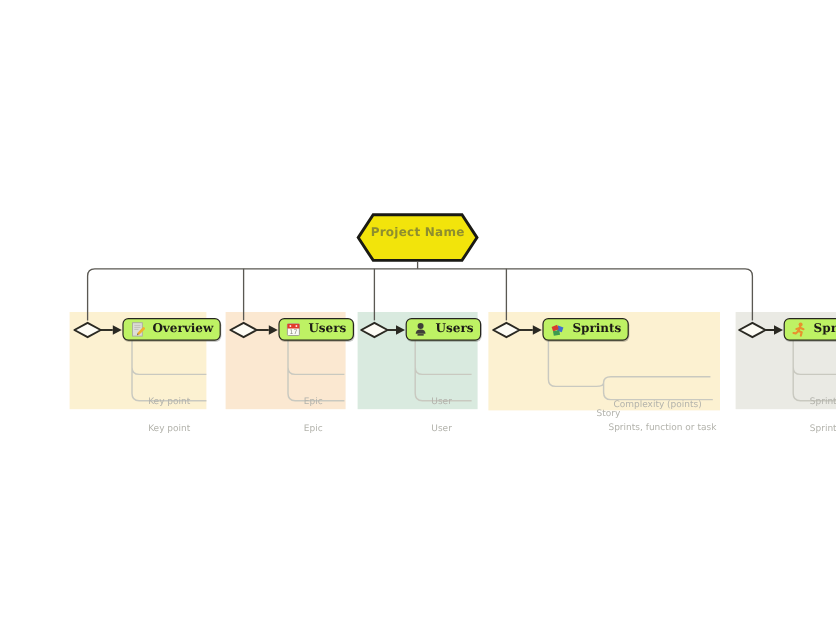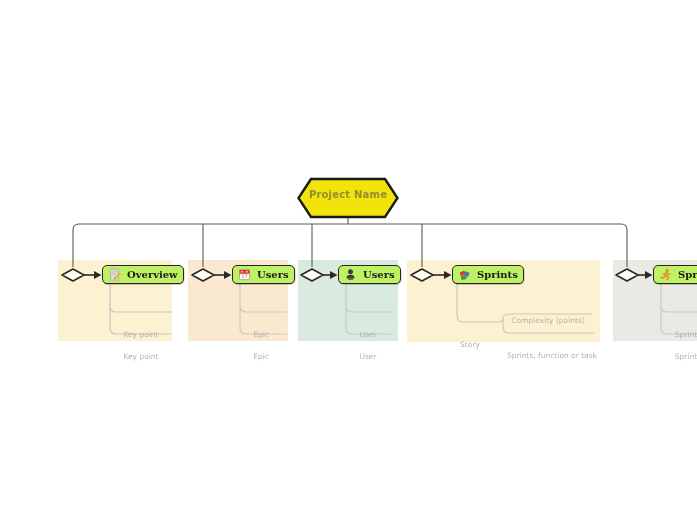--- a/index.html
+++ b/index.html
@@ -125,22 +125,22 @@
   <span class="child" style="left:368px;top:324px;">User</span>
 
   <div class="node n-stories">
     <svg width="13" height="13" viewBox="0 0 14 14">
       <path d="M7.6 3.6 L12.4 5.2 L10.9 9.6 L6.6 8.2 Z" fill="#3f6fd1"></path>
       <path d="M1.8 4.8 L6.8 2.8 L8.2 6.8 L3.2 8.8 Z" fill="#d63c2e"></path>
       <path d="M3 8.6 L8.6 7.8 L9.4 11.8 L3.8 12.8 Z" fill="#3d9b4f"></path>
     </svg>
     <span class="lbl">Sprints</span>
   </div>
-  <span class="child" style="left:470px;top:312px;">Story</span>
-  <span class="child" style="left:548px;top:288px;">Complexity (points)</span>
+  <span class="child" style="left:507px;top:312px;">Story</span>
+  <span class="child" style="left:548px;top:304px;">Complexity (points)</span>
   <span class="child" style="left:552px;top:323px;">Sprints, function or task</span>
 
   <div class="node n-sprints">
     <svg width="13" height="13" viewBox="0 0 14 14">
       <circle cx="8.8" cy="2.6" r="1.8" fill="#e8922e"></circle>
       <g stroke="#e8922e" stroke-width="1.9" fill="none" stroke-linecap="round" stroke-linejoin="round">
         <path d="M8.4 4.8 L6.8 8.4"></path>
         <path d="M8.3 5.6 L11.4 6.8"></path>
         <path d="M8.3 5.8 L5 6.6"></path>
         <path d="M6.8 8.4 L9.8 9.6 L9 12.6"></path>

